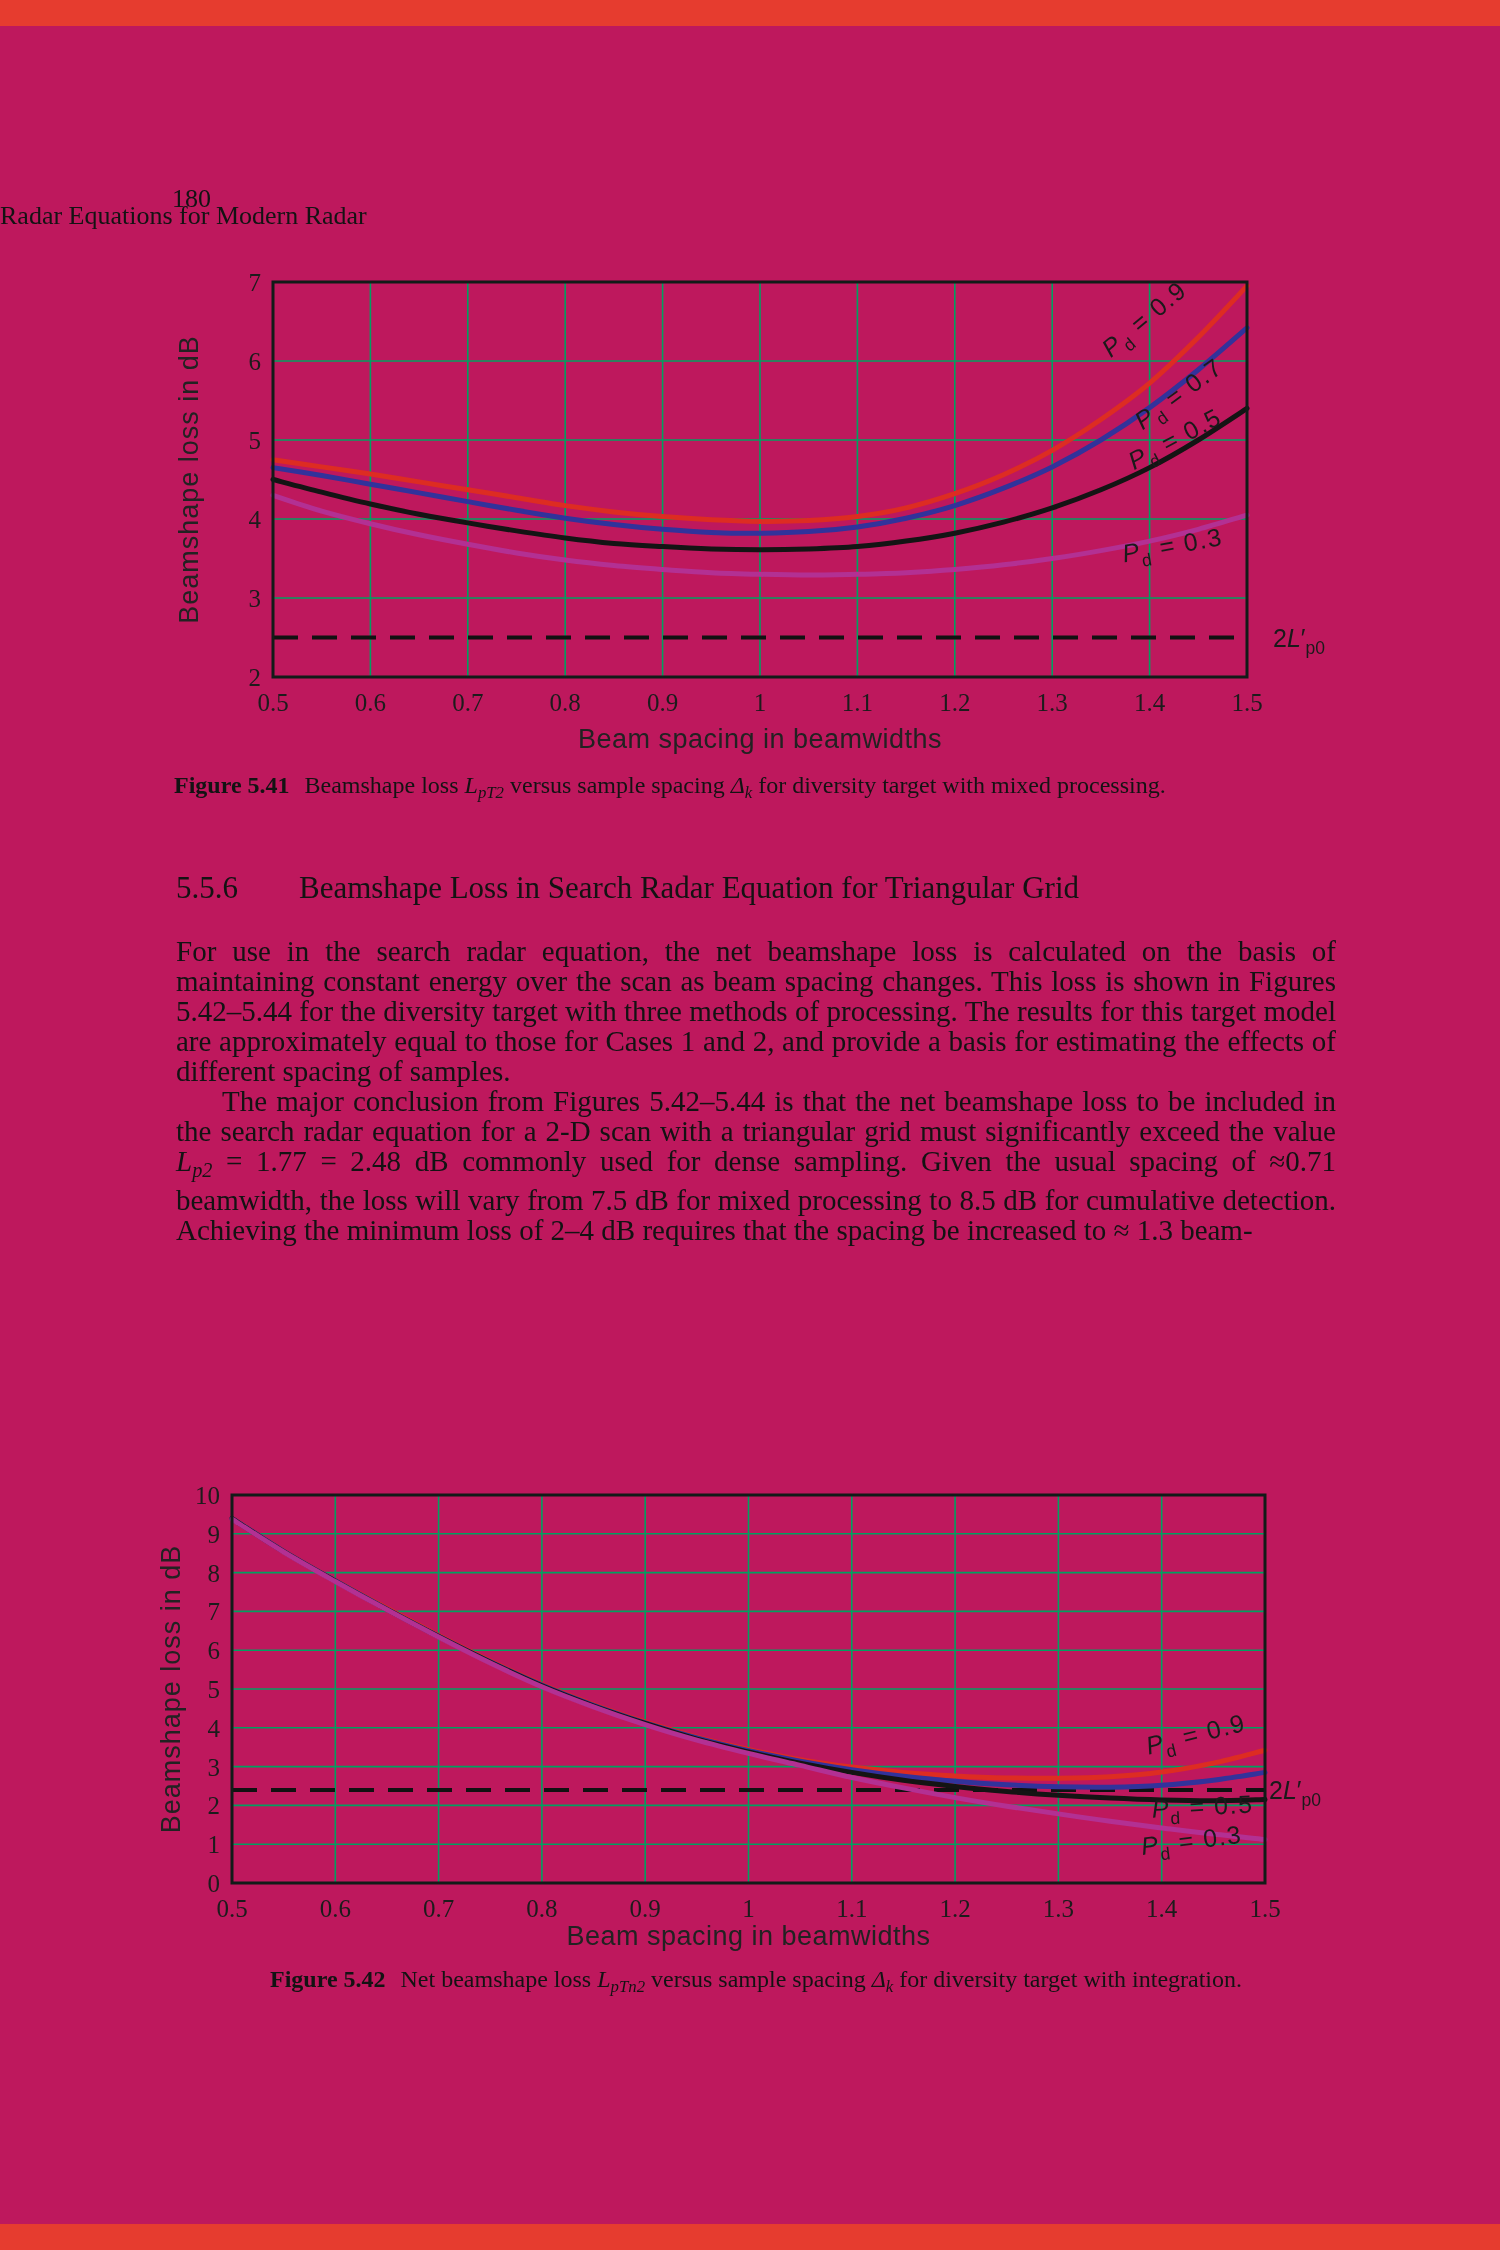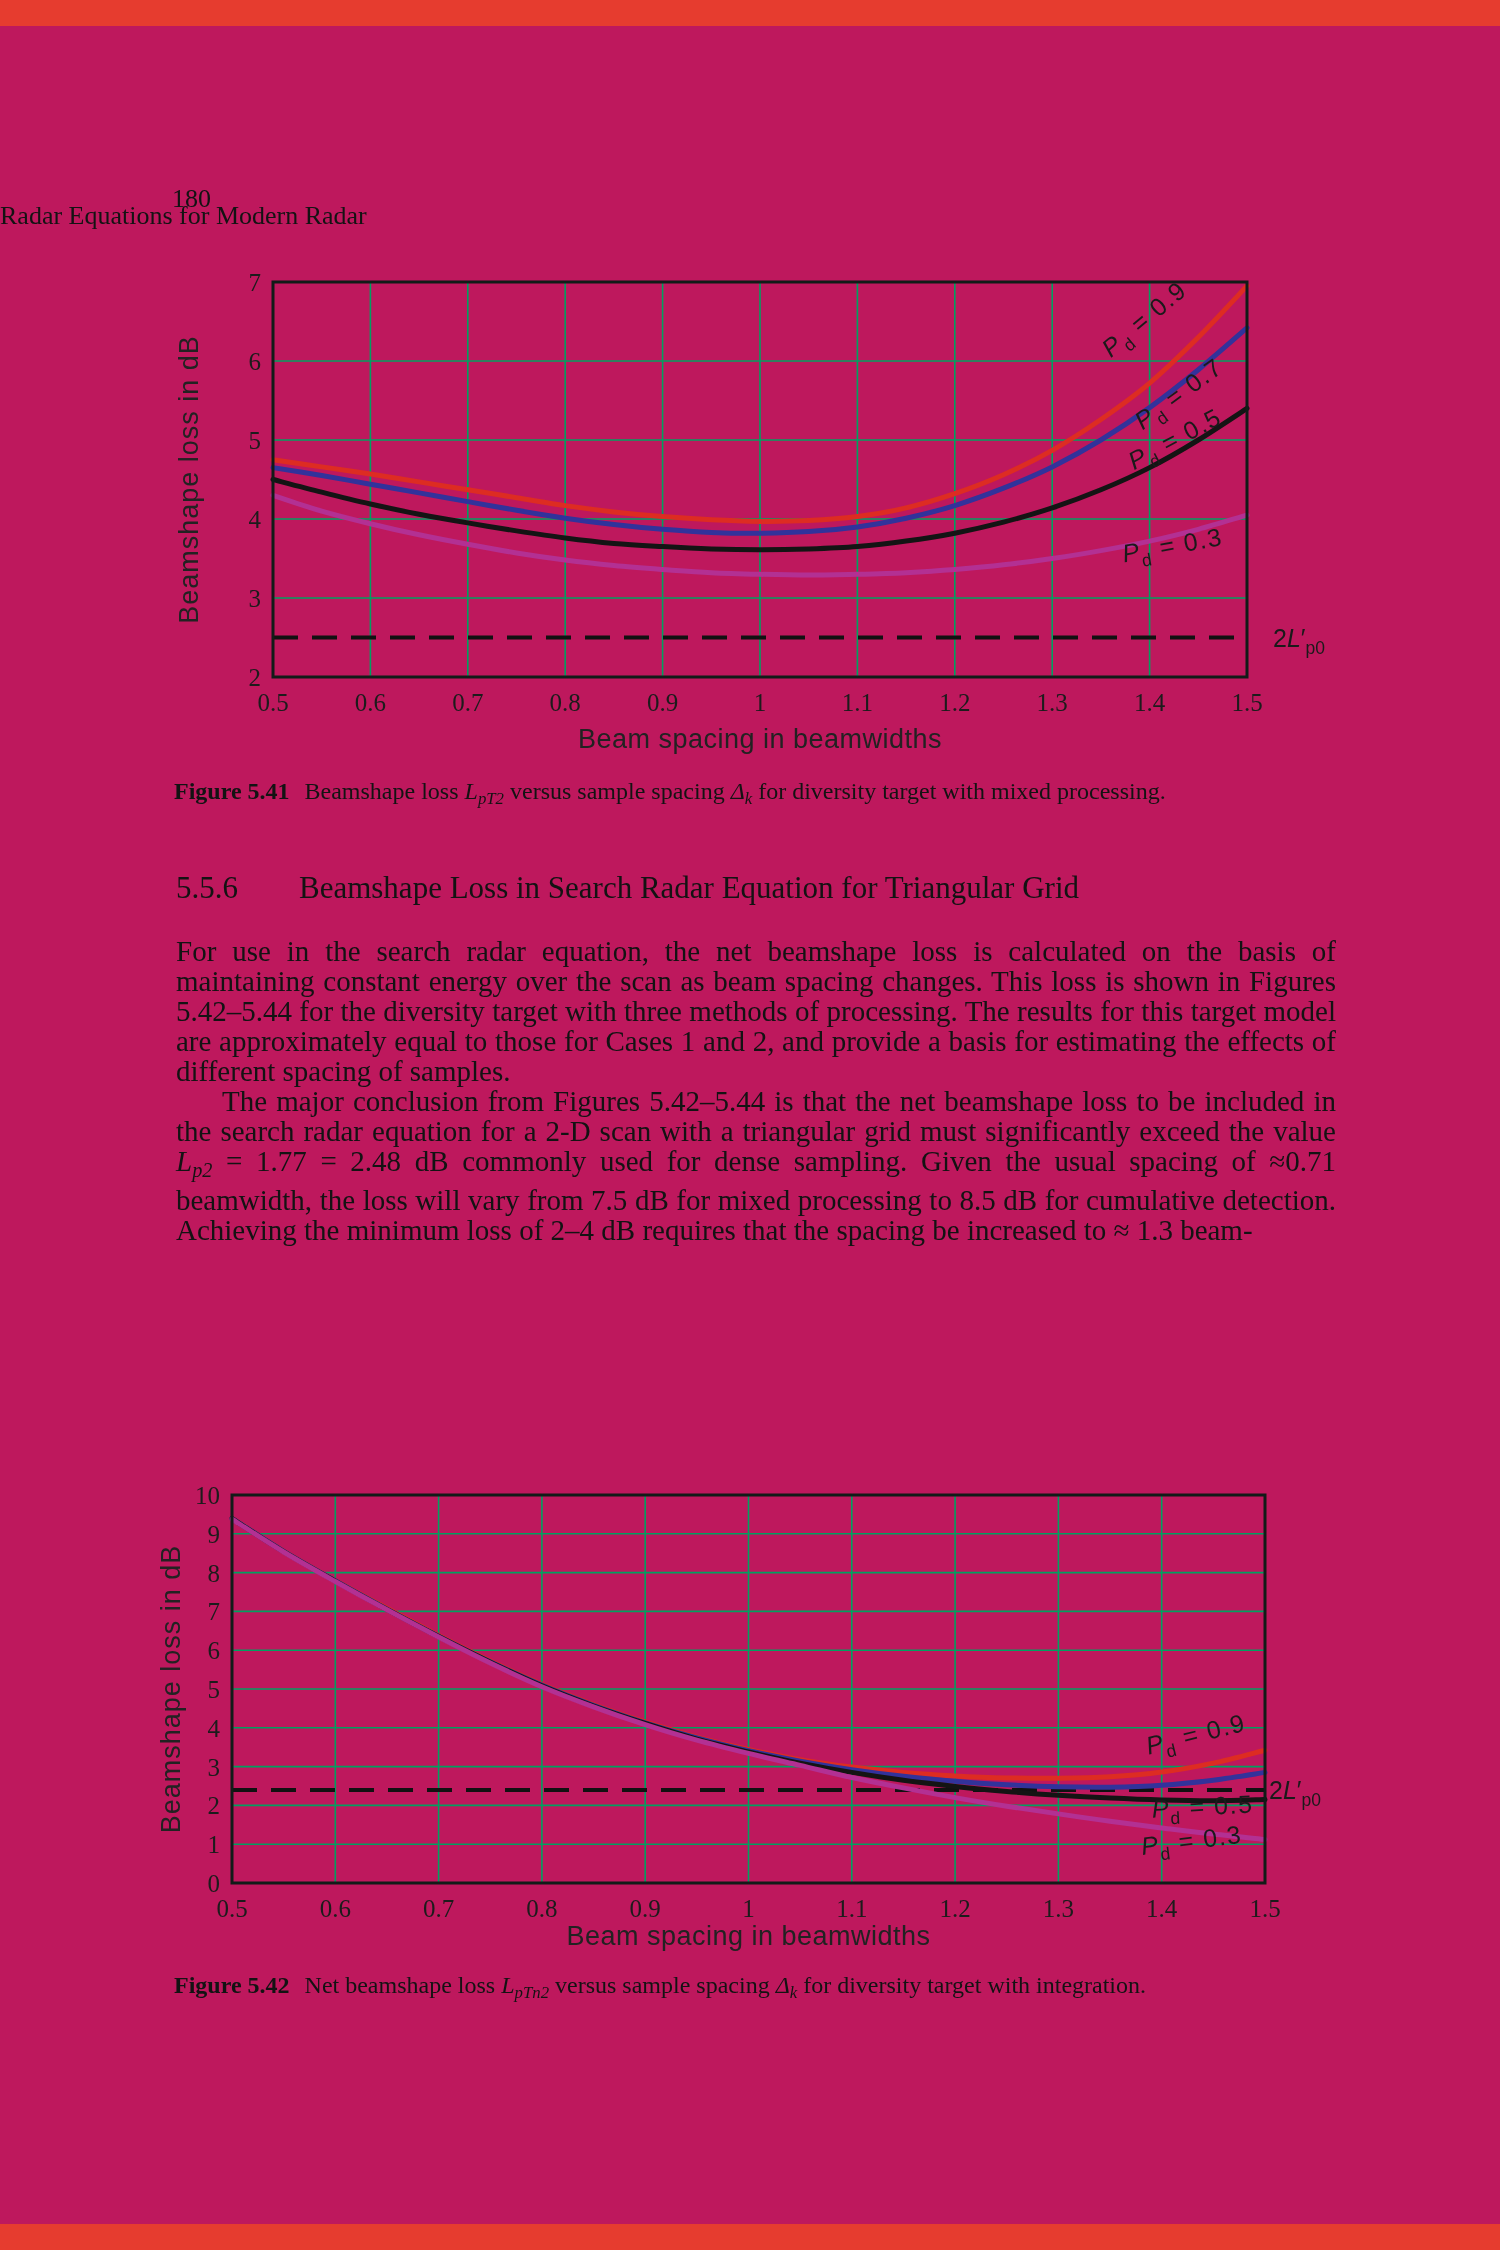--- a/index.html
+++ b/index.html
@@ -6,23 +6,23 @@
   .page{position:relative;width:1500px;height:2250px;background:#be185d;overflow:hidden;
         font-family:"Liberation Serif",serif;color:#131313;}
   .bar{position:absolute;left:0;width:1500px;height:26px;background:#e63c2f;}
   .bar.top{top:0;}
   .bar.bottom{top:2224px;}
   .pagenum{position:absolute;left:172px;top:184px;font-size:26px;}
   .runhead{position:absolute;left:0;top:184px;width:1192px;text-align:left;font-size:26px;margin-top:17px;}
   svg.chart{position:absolute;}
   #c1{left:150px;top:262px;}
   #c2{left:150px;top:1468px;}
-  .caption{position:absolute;left:174px;width:1164px;font-size:24px;line-height:42px;margin:0;}
+  .caption{position:absolute;left:174px;width:1164px;font-size:24px;line-height:31px;margin:0;}
   .cap41{top:770px;}
-  .cap42{top:1964px;}
+  .cap42{top:1964px;text-align:center;}
   .caption b{font-weight:bold;margin-right:15px;}
   .it{font-style:italic;}
   .sb{font-size:0.7em;font-style:italic;vertical-align:-0.28em;letter-spacing:0;}
   h2.heading{position:absolute;left:176px;top:870px;margin:0;font-size:31px;font-weight:normal;white-space:nowrap;}
   h2.heading .num{display:inline-block;min-width:123px;}
   .bodytext{position:absolute;left:176px;top:936px;width:1160px;font-size:29px;line-height:30px;text-align:justify;}
   .bodytext p{margin:0;}
   .bodytext p.p2{text-indent:46px;}
 </style>
 </head>

